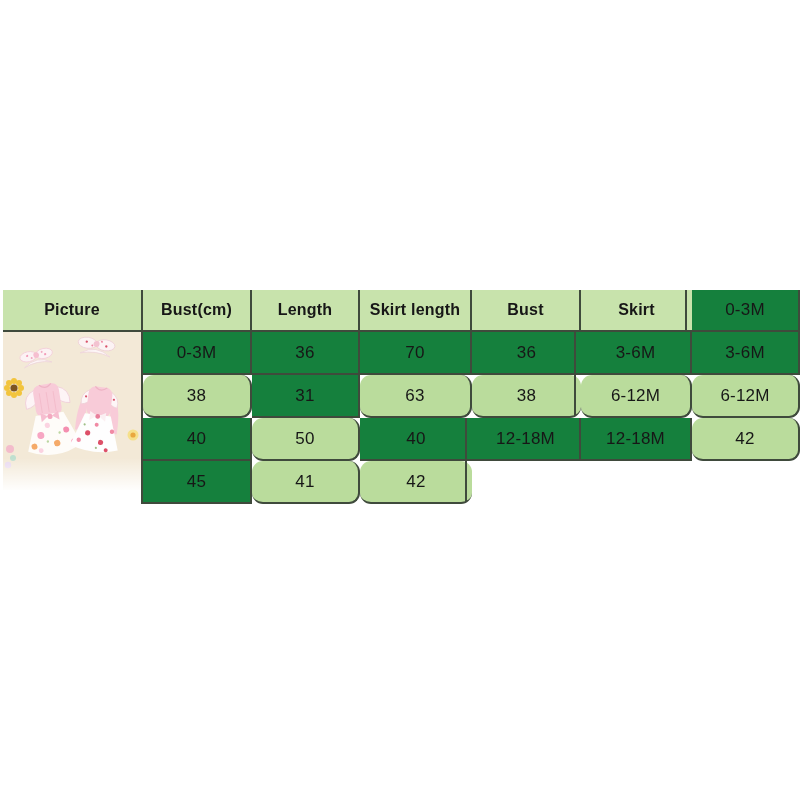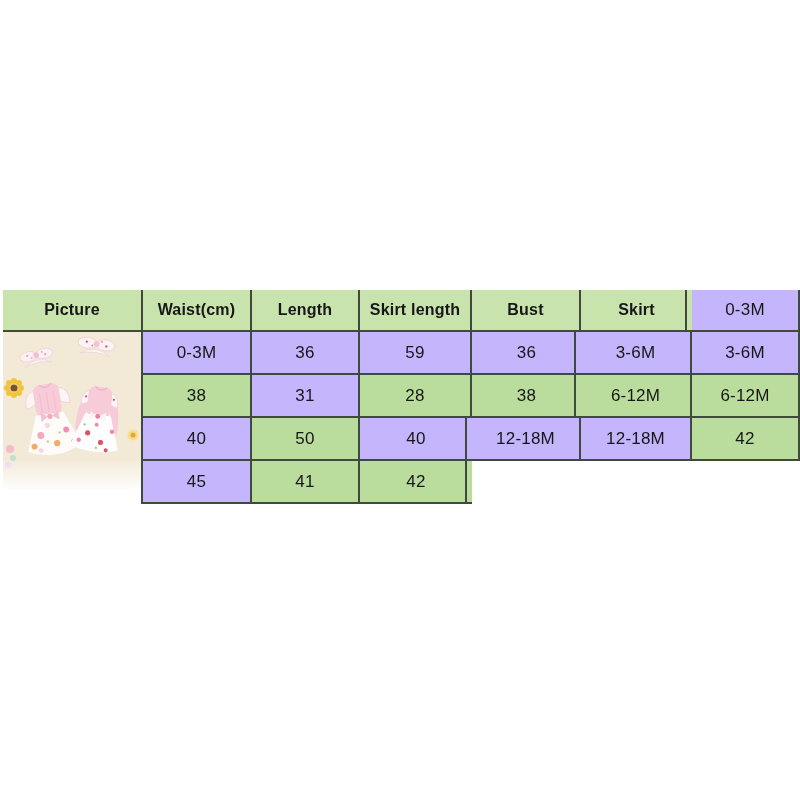--- a/index.html
+++ b/index.html
@@ -18,22 +18,22 @@
   }
   .cell {
     box-sizing: border-box;
     display: flex; align-items: center; justify-content: center;
     border-right: 2px solid #3f4a3c;
     border-bottom: 2px solid #3f4a3c;
     font-size: 17px; color: #171717;
     letter-spacing: 0.2px;
   }
   .cell.header { font-weight: bold; font-size: 16px; background: #c8e3ac; }
-  .cell.light { background: #c4b5fd; }
-  .cell.dark  { background: #badc9c; }
+  .cell.light { background: #15803d; }
+  .cell.dark  { background: #badc9c; border-radius: 11px; }
 
   
   .cell.lastcol { border-right: none; position: relative; }
   .cell.lastcol::after {
     content: ""; position: absolute; top: 0; bottom: 0; right: 5px; width: 2px;
     background: #3f4a3c;
   }
 
   .picture-cell {
     grid-column: 1; grid-row: 2 / span 4;
@@ -44,21 +44,21 @@
   }
   .picture-cell svg { display: block; }
 </style>
 </head>
 <body>
 
 <div class="canvas">
   <div class="size-table">
 
     <div class="cell header">Picture</div>
-    <div class="cell header">Waist(cm)</div>
+    <div class="cell header">Bust(cm)</div>
     <div class="cell header">Length</div>
     <div class="cell header">Skirt length</div>
     <div class="cell header">Bust</div>
     <div class="cell header lastcol">Skirt</div>
 
     <div class="picture-cell">
       <svg width="138" height="158" viewBox="0 0 138 158" aria-hidden="true">
         <defs>
           <linearGradient id="fade" x1="0" y1="0" x2="0" y2="1">
             <stop offset="0" stop-color="#ffffff" stop-opacity="0"></stop>
@@ -158,28 +158,28 @@
           <circle cx="0" cy="10.5" r="2.4" fill="#e87f9b"></circle>
         </g>
 
         <rect y="126" width="138" height="32" fill="url(#fade)"></rect>
       </svg>
     </div>
 
     <div class="cell light">0-3M</div>
     <div class="cell light">0-3M</div>
     <div class="cell light">36</div>
-    <div class="cell light">59</div>
+    <div class="cell light">70</div>
     <div class="cell light lastcol">36</div>
 
     <div class="cell light">3-6M</div>
     <div class="cell light">3-6M</div>
     <div class="cell dark">38</div>
     <div class="cell light">31</div>
-    <div class="cell dark">28</div>
+    <div class="cell dark">63</div>
     <div class="cell dark lastcol">38</div>
 
     <div class="cell dark">6-12M</div>
     <div class="cell dark">6-12M</div>
     <div class="cell light">40</div>
     <div class="cell dark">50</div>
     <div class="cell light lastcol">40</div>
 
     <div class="cell light">12-18M</div>
     <div class="cell light">12-18M</div>

